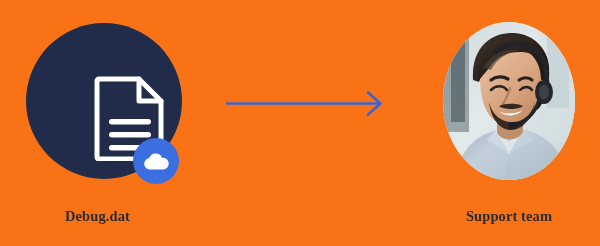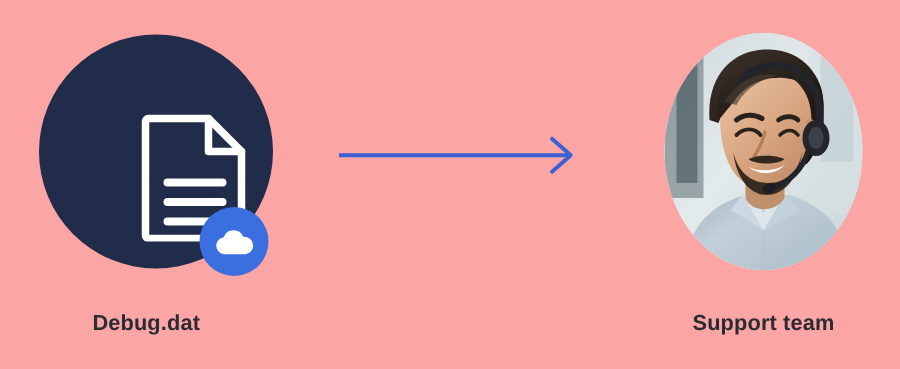--- a/index.html
+++ b/index.html
@@ -11,21 +11,22 @@
     height: 246px;
     background: #ffffff;
     font-family: "Liberation Sans", sans-serif;
     overflow: hidden;
   }
 
   #stage {
     position: relative;
     width: 600px;
     height: 246px;
-    background: #fca5a5;
+    background: #f97316;
+    font-family: Liberation Serif, serif;
   }
 
   
   .node {
     position: absolute;
     top: 0;
     height: 246px;
   }
   #file-node  { left: 0px;   width: 215px; }
   #agent-node { left: 400px; width: 200px; }

